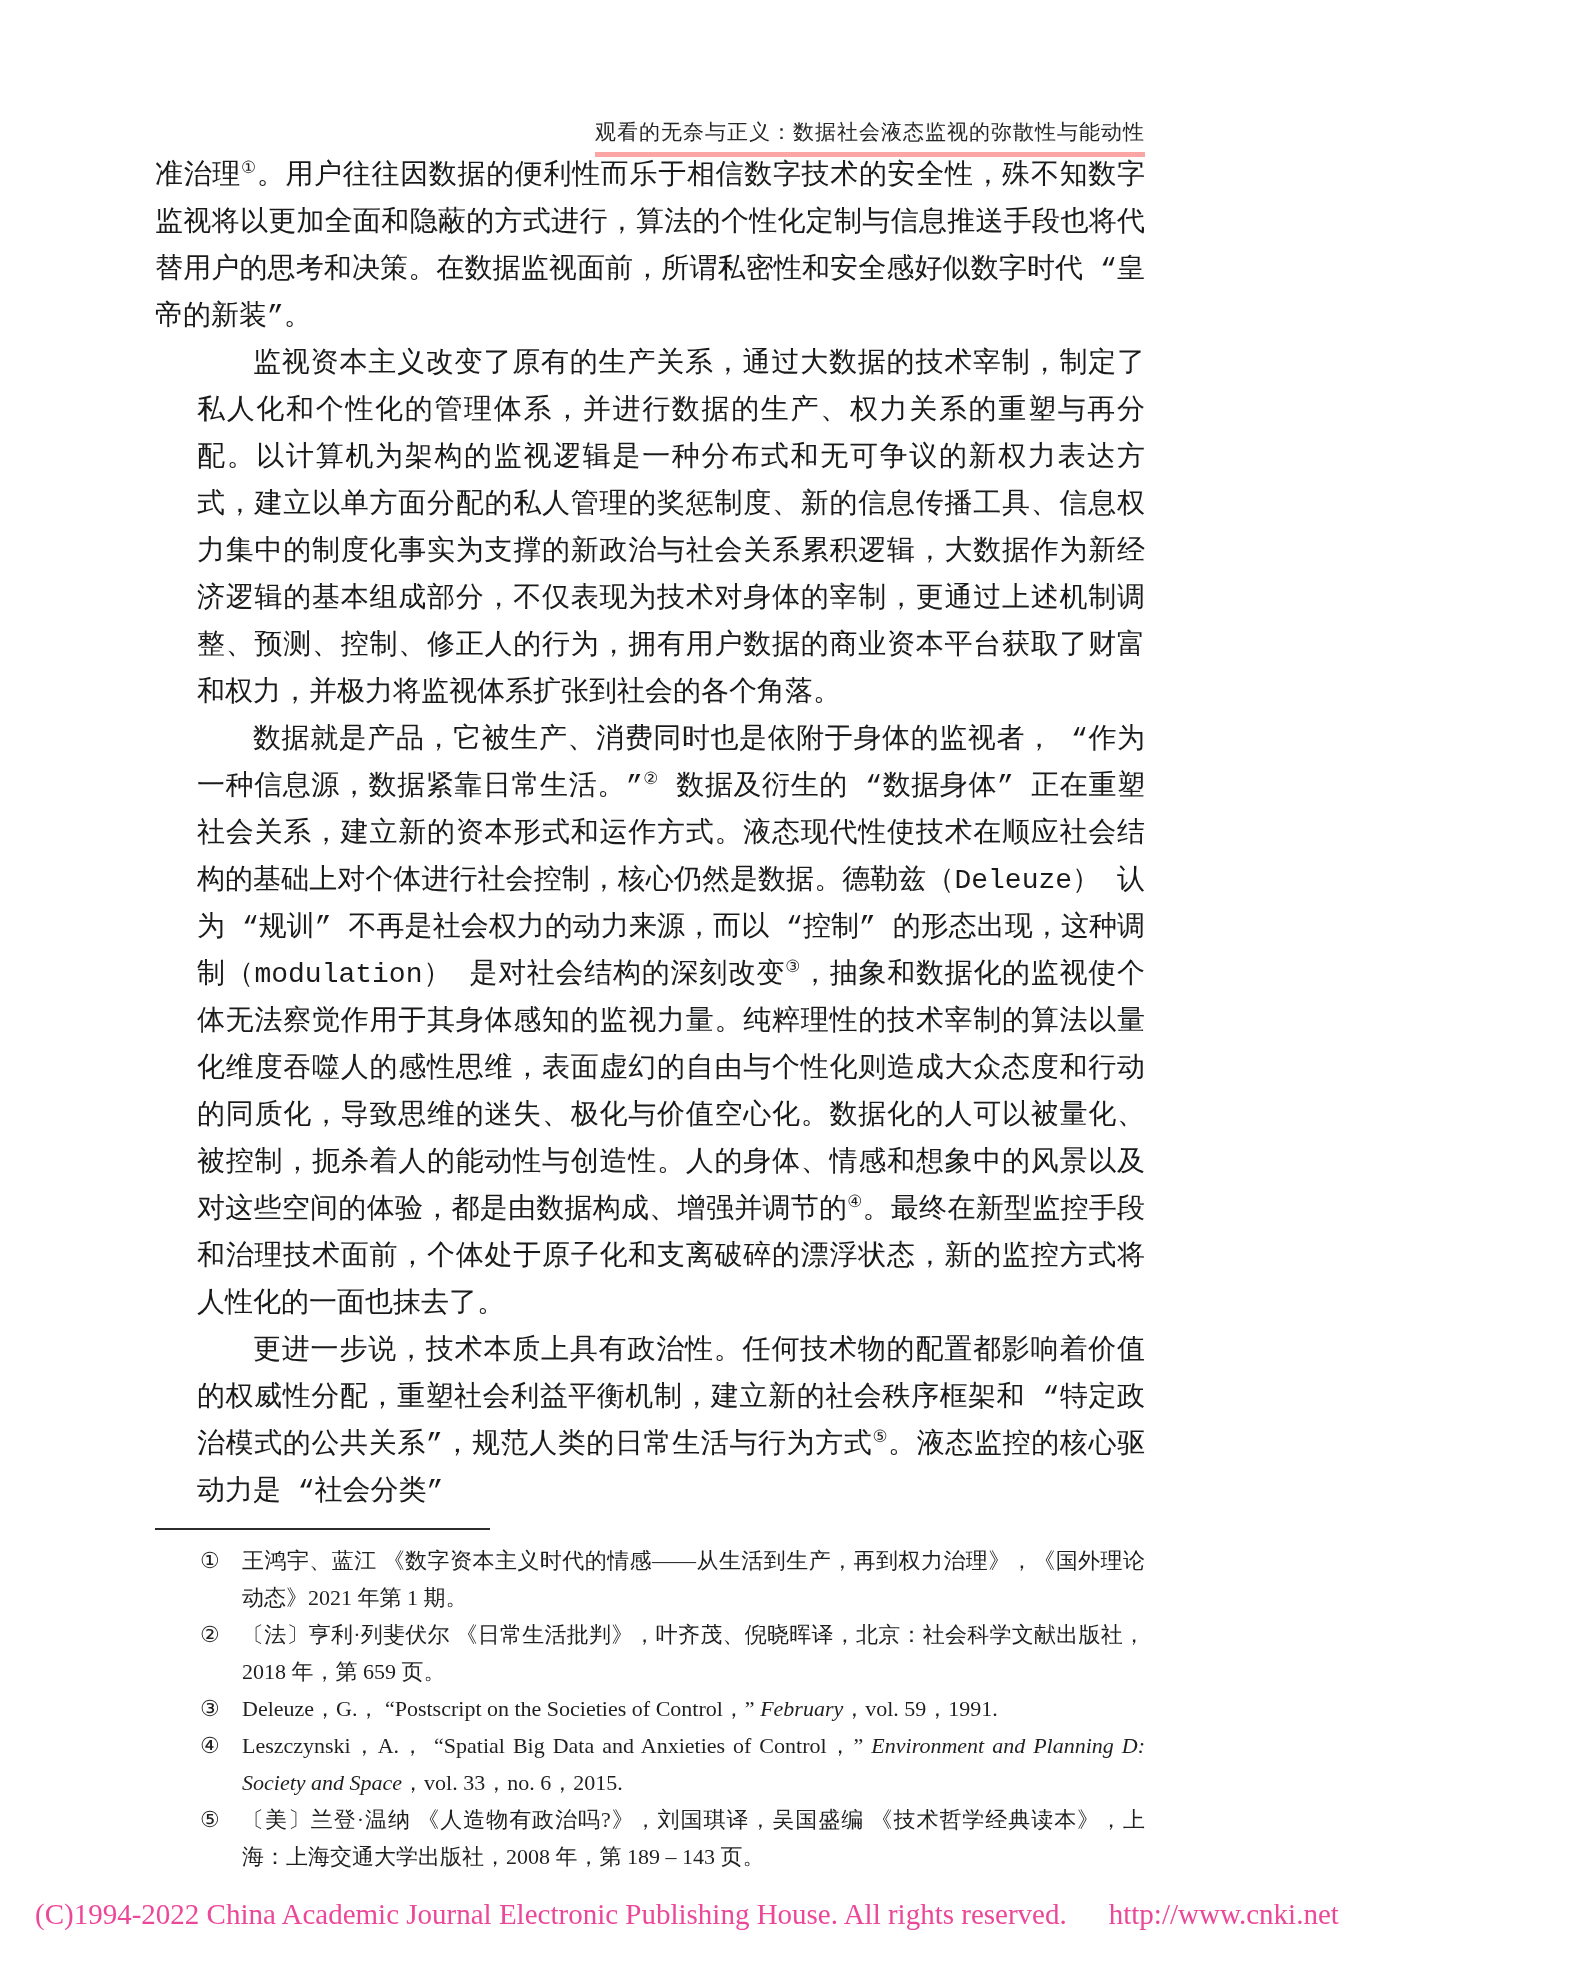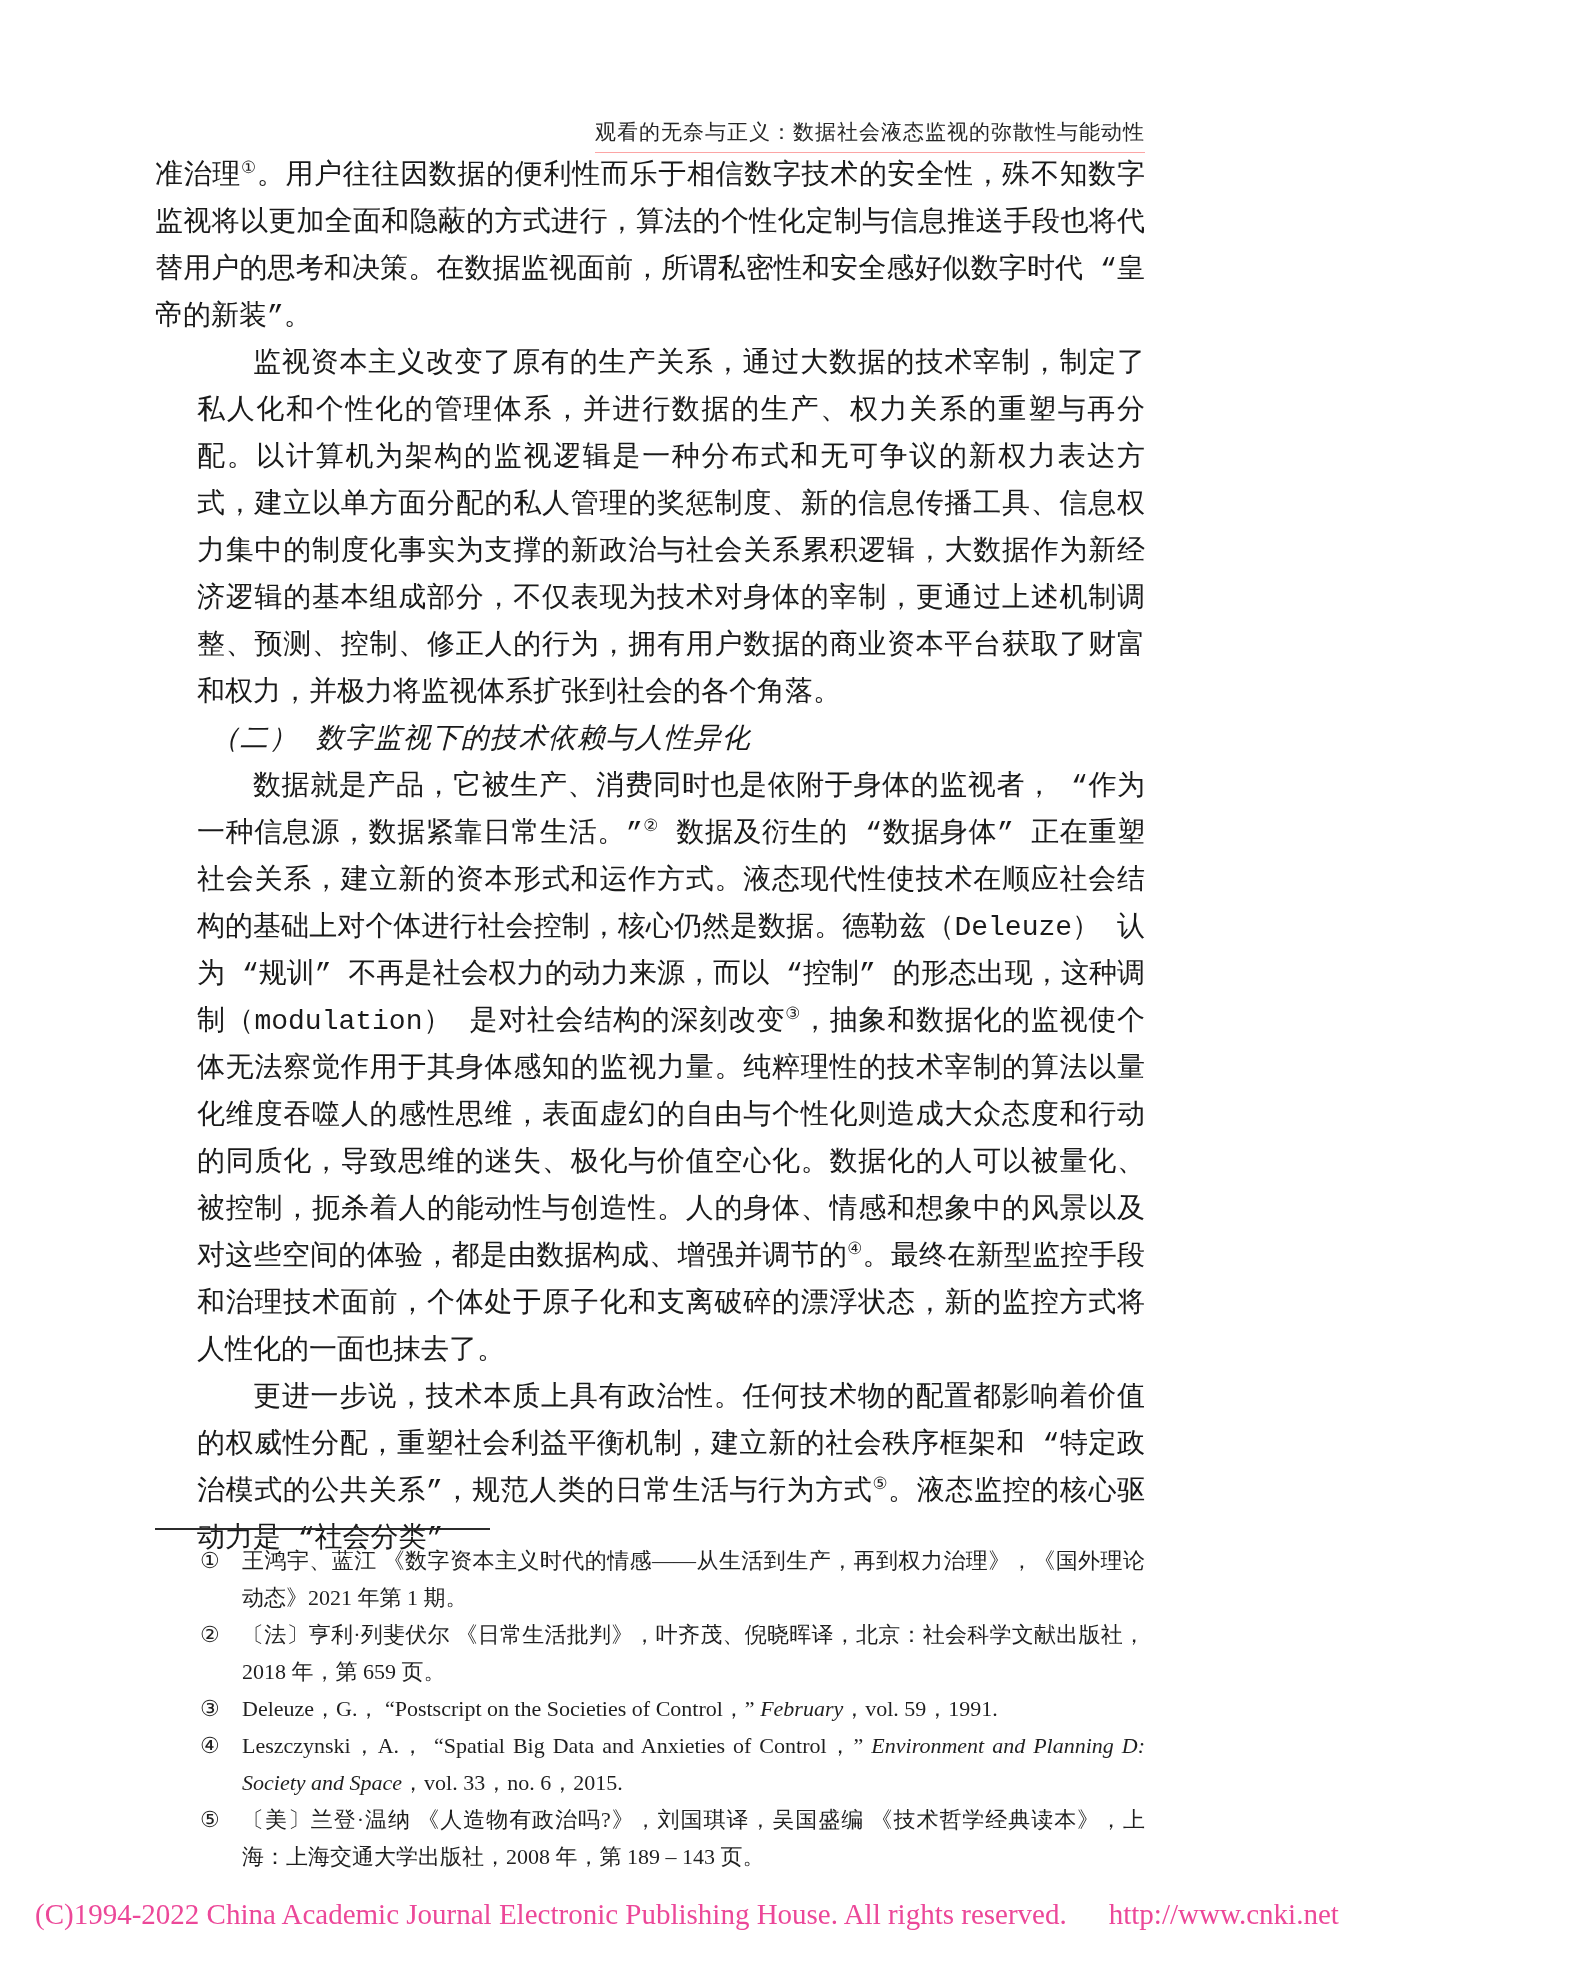--- a/index.html
+++ b/index.html
@@ -23,21 +23,21 @@
     left: 155px;
     top: 118px;
     width: 990px;
     text-align: right;
     font-size: 21px;
     letter-spacing: 1px;
     color: #262626;
   }
   .running-header .hdr-inner {
     display: inline-block;
-    border-bottom: 1px solid #fca5a5;
+    border-bottom: 5px solid #fca5a5;
     padding-bottom: 6px;
   }
   .body-text {
     position: absolute;
     left: 155px;
     top: 152px;
     width: 990px;
     font-size: 28px;
     line-height: 47px;
     text-align: justify;
@@ -121,21 +121,20 @@
 
   <div class="running-header">
     <span class="hdr-inner">观看的无奈与正义：数据社会液态监视的弥散性与能动性</span>
   </div>
 
   <div class="body-text">
     <p><span>准治理</span><sup>①</sup><span>。用户往往因数据的便利性而乐于相信数字技术的安全性，殊不知数字监视将以更加全面和隐蔽的方式进行，算法的个性化定制与信息推送手段也将代替用户的思考和决策。在数据监视面前，所谓私密性和安全感好似数字时代 “皇帝的新装”。</span></p>
 
     <p class="indent">监视资本主义改变了原有的生产关系，通过大数据的技术宰制，制定了私人化和个性化的管理体系，并进行数据的生产、权力关系的重塑与再分配。以计算机为架构的监视逻辑是一种分布式和无可争议的新权力表达方式，建立以单方面分配的私人管理的奖惩制度、新的信息传播工具、信息权力集中的制度化事实为支撑的新政治与社会关系累积逻辑，大数据作为新经济逻辑的基本组成部分，不仅表现为技术对身体的宰制，更通过上述机制调整、预测、控制、修正人的行为，拥有用户数据的商业资本平台获取了财富和权力，并极力将监视体系扩张到社会的各个角落。</p>
 
-    <p class="section-heading">（二） 数字监视下的技术依赖与人性异化</p>
 
     <p class="indent"><span>数据就是产品，它被生产、消费同时也是依附于身体的监视者， “作为一种信息源，数据紧靠日常生活。”</span><sup>②</sup><span> 数据及衍生的 “数据身体” 正在重塑社会关系，建立新的资本形式和运作方式。液态现代性使技术在顺应社会结构的基础上对个体进行社会控制，核心仍然是数据。德勒兹（Deleuze） 认为 “规训” 不再是社会权力的动力来源，而以 “控制” 的形态出现，这种调制（modulation） 是对社会结构的深刻改变</span><sup>③</sup><span>，抽象和数据化的监视使个体无法察觉作用于其身体感知的监视力量。纯粹理性的技术宰制的算法以量化维度吞噬人的感性思维，表面虚幻的自由与个性化则造成大众态度和行动的同质化，导致思维的迷失、极化与价值空心化。数据化的人可以被量化、被控制，扼杀着人的能动性与创造性。人的身体、情感和想象中的风景以及对这些空间的体验，都是由数据构成、增强并调节的</span><sup>④</sup><span>。最终在新型监控手段和治理技术面前，个体处于原子化和支离破碎的漂浮状态，新的监控方式将人性化的一面也抹去了。</span></p>
 
     <p class="indent"><span>更进一步说，技术本质上具有政治性。任何技术物的配置都影响着价值的权威性分配，重塑社会利益平衡机制，建立新的社会秩序框架和 “特定政治模式的公共关系”，规范人类的日常生活与行为方式</span><sup>⑤</sup><span>。液态监控的核心驱动力是 “社会分类”</span></p>
   </div>
 
   <div class="footnotes">
     <div class="fn-rule"></div>
 
     <div class="fn">

